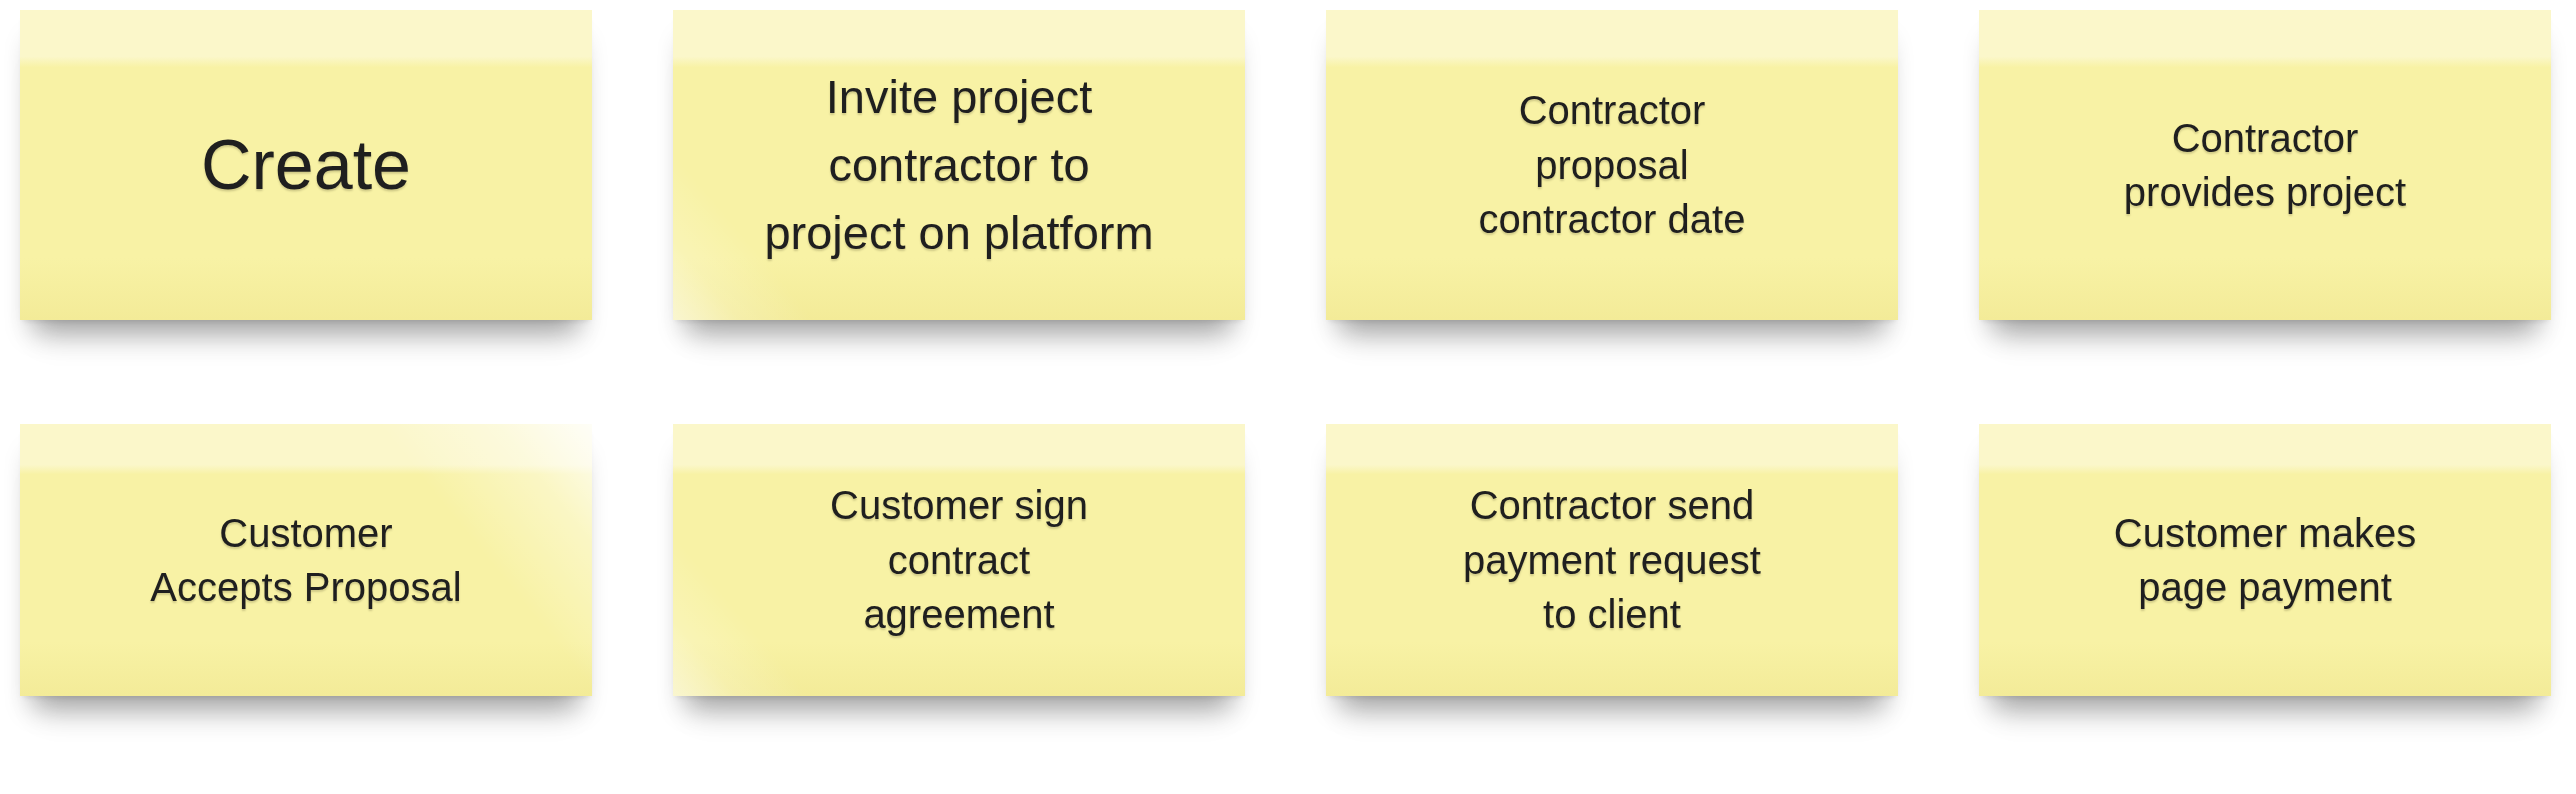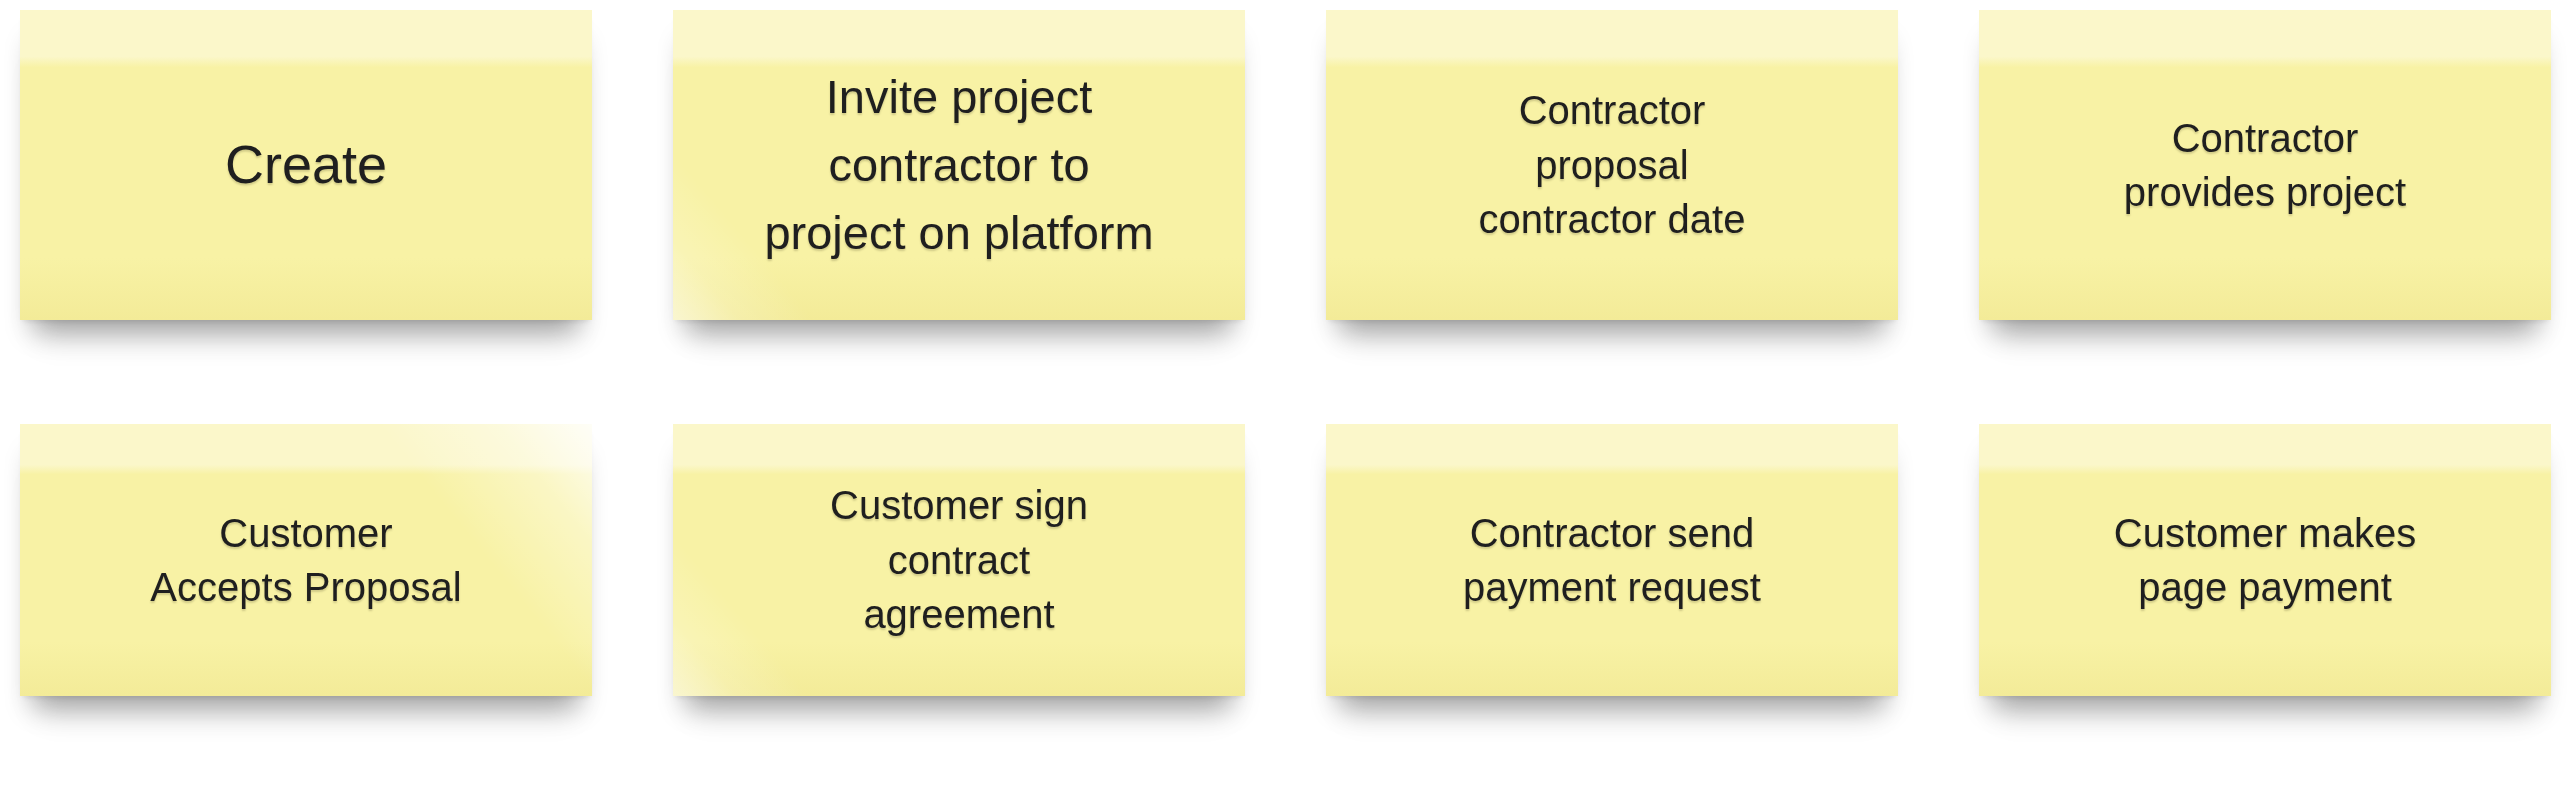--- a/index.html
+++ b/index.html
@@ -46,21 +46,21 @@
     box-shadow:
       0 5.4px 5.4px -3.4px rgba(0,0,0,0.10),
       0 21.5px 25.5px -10.7px rgba(0,0,0,0.28),
       0 37px 30px -20px rgba(0,0,0,0.14);
     text-shadow: 0 2px 2px rgba(70,65,30,0.22);
   }
   .note .line {
     display: block;
     white-space: nowrap;
   }
-  .note--xl { font-size: 54px; line-height: 1.40; }
+  .note--xl { font-size: 70px; line-height: 1.40; }
   .note--md { font-size: 40px;  line-height: 1.36; }
   .note--sm { font-size: 47px;  line-height: 1.45; }
 
   .fold-tr::before {
     content: "";
     position: absolute;
     inset: 0;
     background: linear-gradient(231deg, rgba(255,255,255,0.85) 0%, rgba(255,255,255,0.35) 12%, rgba(255,255,255,0) 27%);
     pointer-events: none;
   }
@@ -105,20 +105,21 @@
 
   <div class="note note--md fold-bl">
     <span class="line">Customer sign</span>
     <span class="line">contract</span>
     <span class="line">agreement</span>
   </div>
 
   <div class="note note--md">
     <span class="line">Contractor send</span>
     <span class="line">payment request</span>
+    <span class="line">to client</span>
   </div>
 
   <div class="note note--md">
     <span class="line">Customer makes</span>
     <span class="line">page payment</span>
   </div>
 
 </div>
 
 

